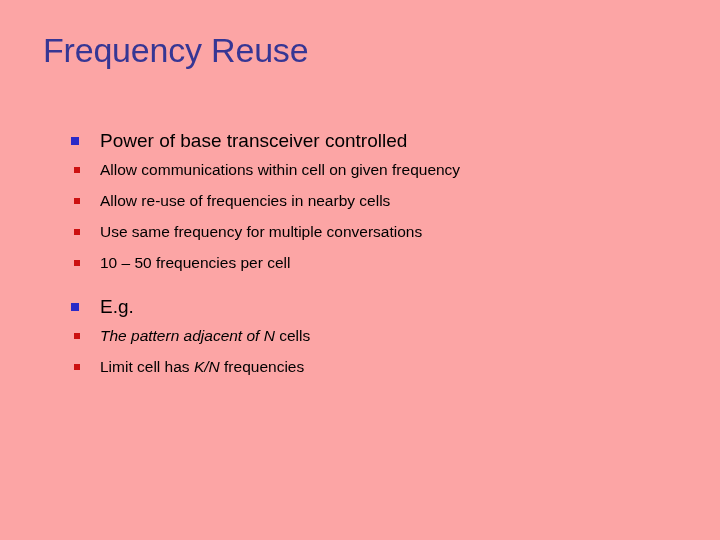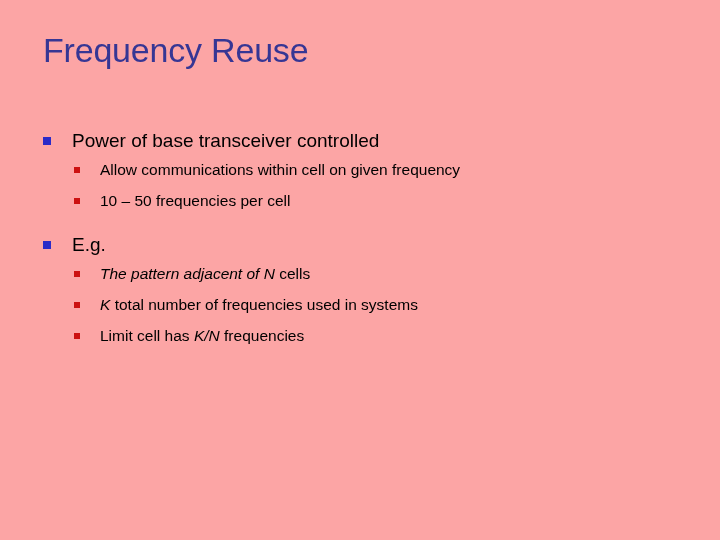--- a/index.html
+++ b/index.html
@@ -45,20 +45,21 @@
     width: 720px;
   }
 
   .lvl1 {
     position: relative;
     padding-left: 72px;
     font-size: 19px;
     line-height: 26px;
     color: #000000;
     margin-bottom: 3px;
+    margin-left: 28px;
   }
   .lvl1 .bullet {
     position: absolute;
     left: 43px;
     top: 9px;
     width: 8px;
     height: 8px;
     background: #2A2AC8;
   }
   .lvl1 .txt { display: inline; }
@@ -109,22 +110,27 @@
         <span class="bullet"></span>
         <span class="txt">Allow communications within cell on given frequency</span>
       </div>
 
       <div class="lvl2">
         <span class="bullet"></span>
       </div>
 
       <div class="lvl2">
         <span class="bullet"></span>
+        <span class="txt">Allow re-use of frequencies in nearby cells</span>
       </div>
 
+      <div class="lvl2">
+        <span class="bullet"></span>
+        <span class="txt">Use same frequency for multiple conversations</span>
+      </div>
 
       <div class="lvl2">
         <span class="bullet"></span>
         <span class="txt">10 – 50 frequencies per cell</span>
       </div>
 
     </div>
 
     <div class="gap-eg"></div>
 
@@ -133,24 +139,20 @@
       <span class="txt">E.g.</span>
     </div>
 
     <div class="lvl2-group">
 
       <div class="lvl2">
         <span class="bullet"></span>
         <span class="it">The pattern adjacent of N</span><span> cells</span>
       </div>
 
-      <div class="lvl2">
-        <span class="bullet"></span>
-        <span class="it">K</span><span> total number of frequencies used in systems</span>
-      </div>
 
       <div class="lvl2">
         <span class="bullet"></span>
         <span>Limit cell has </span><span class="it">K/N</span><span>  frequencies</span>
       </div>
 
 
     </div>
 
   </div>

